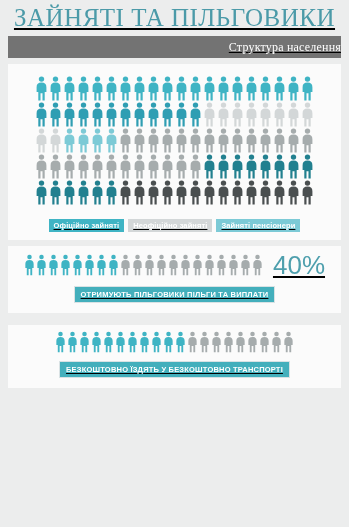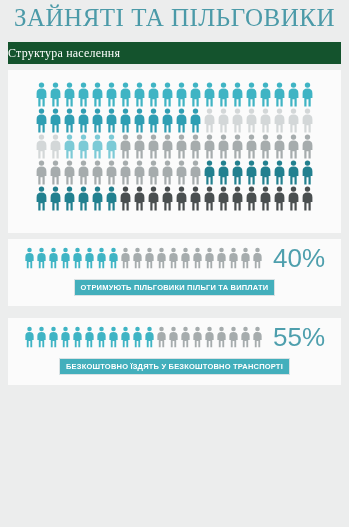--- a/index.html
+++ b/index.html
@@ -12,20 +12,21 @@
     background: #e9eaea;
     font-family: "Liberation Sans", sans-serif;
     overflow: hidden;
   }
   .infographic {
     position: relative;
     width: 349px;
     height: 527px;
     background: #eceded;
     box-sizing: border-box;
+    text-decoration: underline;
   }
 
   
   .title-bar {
     height: 34px;
     display: flex;
     align-items: center;
     justify-content: center;
     background: #eceded;
   }
@@ -33,26 +34,26 @@
     font-family: "Liberation Serif", serif;
     font-size: 25px;
     letter-spacing: 0.5px;
     color: #4b9aa8;
     white-space: nowrap;
     line-height: 1;
   }
 
   
   .band {
-    margin: 8px 8px 0 8px;
+    margin: 2px 8px 0 8px;
     height: 22px;
-    background: #14532d;
+    background: #737373;
     display: flex;
     align-items: center;
-    justify-content: flex-start;
+    justify-content: flex-end;
   }
   .band-text {
     font-family: "Liberation Serif", serif;
     font-size: 12px;
     color: #ffffff;
     letter-spacing: 0.2px;
   }
 
   
   .panel {
@@ -772,20 +773,25 @@
           <span class="person">
             <svg viewBox="0 0 13 25" width="100%" height="100%">
               <circle cx="6.5" cy="3.1" r="2.7" fill="#4a4f50"></circle>
               <path d="M6.5 6.6 C3.2 6.6 1.6 8.2 1.6 11.2 L1.6 16.0 L3.3 16.0 L3.3 24.6 L5.5 24.6 L5.5 17.2 L7.5 17.2 L7.5 24.6 L9.7 24.6 L9.7 16.0 L11.4 16.0 L11.4 11.2 C11.4 8.2 9.8 6.6 6.5 6.6 Z" fill="#4a4f50"></path>
             </svg>
           </span>
         </div>
       </div>
 
     <div class="legend" id="legend">
+        <div class="legend-row">
+          <span class="legend-chip" style="background: rgb(63, 180, 196);">Офіційно зайняті</span>
+          <span class="legend-chip" style="background: rgb(211, 215, 216); color: rgb(255, 255, 255);">Неофіційно зайняті</span>
+          <span class="legend-chip" style="background: rgb(124, 202, 214);">Зайняті пенсіонери</span>
+        </div>
       </div>
   </div>
 
   <div class="panel">
     <div class="stat">
       <div class="stat-icons" id="stat-icons-0">
           <span class="person">
             <svg viewBox="0 0 13 25" width="100%" height="100%">
               <circle cx="6.5" cy="3.1" r="2.7" fill="#3fb4c4"></circle>
               <path d="M6.5 6.6 C3.2 6.6 1.6 8.2 1.6 11.2 L1.6 16.0 L3.3 16.0 L3.3 24.6 L5.5 24.6 L5.5 17.2 L7.5 17.2 L7.5 24.6 L9.7 24.6 L9.7 16.0 L11.4 16.0 L11.4 11.2 C11.4 8.2 9.8 6.6 6.5 6.6 Z" fill="#3fb4c4"></path>
@@ -1032,20 +1038,19 @@
               <path d="M6.5 6.6 C3.2 6.6 1.6 8.2 1.6 11.2 L1.6 16.0 L3.3 16.0 L3.3 24.6 L5.5 24.6 L5.5 17.2 L7.5 17.2 L7.5 24.6 L9.7 24.6 L9.7 16.0 L11.4 16.0 L11.4 11.2 C11.4 8.2 9.8 6.6 6.5 6.6 Z" fill="#a6acad"></path>
             </svg>
           </span>
           <span class="person">
             <svg viewBox="0 0 13 25" width="100%" height="100%">
               <circle cx="6.5" cy="3.1" r="2.7" fill="#a6acad"></circle>
               <path d="M6.5 6.6 C3.2 6.6 1.6 8.2 1.6 11.2 L1.6 16.0 L3.3 16.0 L3.3 24.6 L5.5 24.6 L5.5 17.2 L7.5 17.2 L7.5 24.6 L9.7 24.6 L9.7 16.0 L11.4 16.0 L11.4 11.2 C11.4 8.2 9.8 6.6 6.5 6.6 Z" fill="#a6acad"></path>
             </svg>
           </span>
         </div>
-      <div class="stat-value">55%</div>
     </div>
     <div class="caption-wrap">
       <div class="caption">БЕЗКОШТОВНО ЇЗДЯТЬ У БЕЗКОШТОВНО ТРАНСПОРТІ</div>
     </div>
   </div>
 
 </div>
 
 </body></html>

